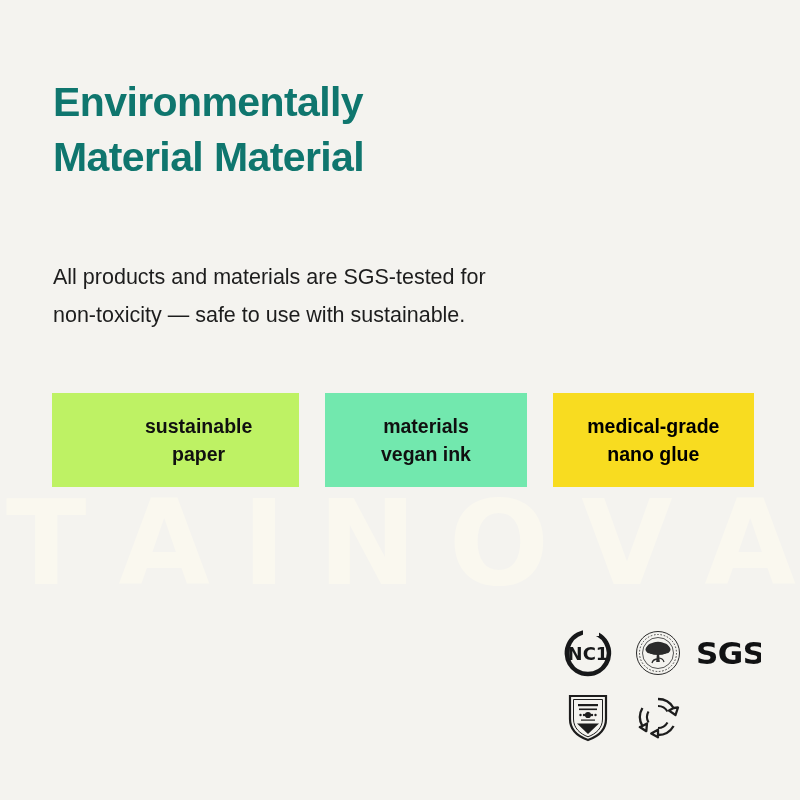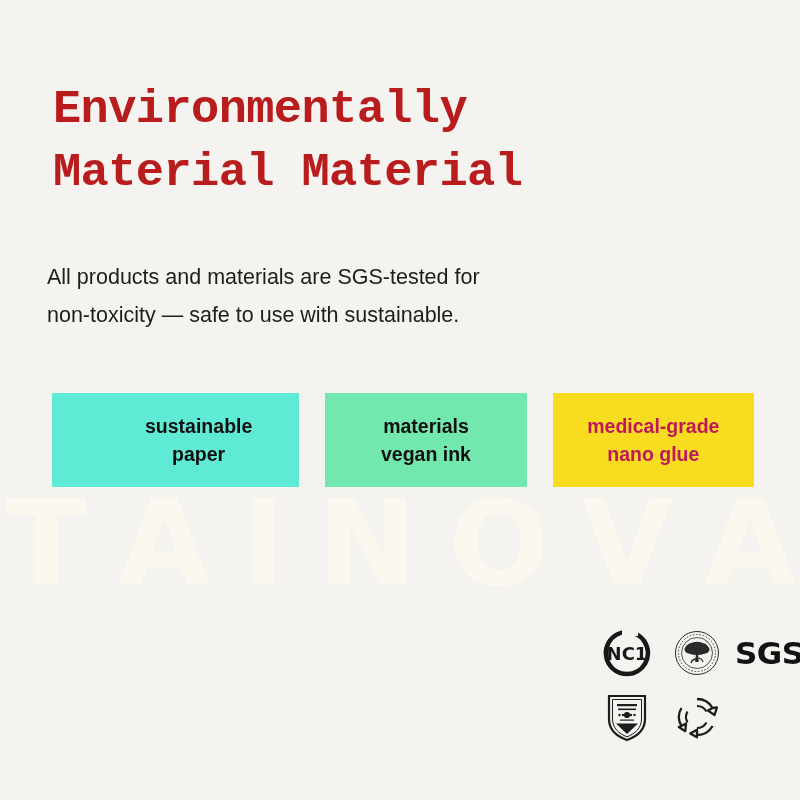--- a/index.html
+++ b/index.html
@@ -44,34 +44,34 @@
     z-index: 0;
   }
   .watermark span { display: block; }
 
   
   .headline {
     position: absolute;
     left: 53px;
     top: 48px;
     width: 560px;
-    font-family: Liberation Mono, monospace;
+    font-family: Liberation Sans, sans-serif;
     font-weight: bold;
-    font-size: 47px;
+    font-size: 41px;
     line-height: 1.33;
     letter-spacing: -0.6px;
-    color: #b91c1c;
+    color: #0f766e;
     z-index: 2;
   }
   .headline .line { display: block; white-space: nowrap; }
 
   
   .subtitle {
     position: absolute;
-    left: 47px;
+    left: 53px;
     top: 236px;
     width: 600px;
     font-family: "Liberation Sans", sans-serif;
     font-weight: normal;
     font-size: 21.5px;
     line-height: 1.78;
     color: #1d1d1d;
     z-index: 2;
   }
   .subtitle .line { display: block; white-space: nowrap; }
@@ -99,21 +99,21 @@
     font-size: 19.5px;
     line-height: 1.15;
     color: #101010;
     text-align: center;
   }
   .tag .tl { display: block; white-space: nowrap; }
 
   
   .certs {
     position: absolute;
-    left: 594px;
+    left: 555px;
     top: 622px;
     width: 206px;
     height: 126px;
     display: grid;
     grid-template-columns: repeat(3, 1fr);
     grid-template-rows: repeat(2, 1fr);
     column-gap: 4px;
     row-gap: 2px;
     z-index: 2;
   }
@@ -143,29 +143,29 @@
     <span class="line">Environmentally</span>
     <span class="line">Material Material</span>
   </h1>
 
   <p class="subtitle">
     <span class="line">All products and materials are SGS-tested for</span>
     <span class="line">non-toxicity — safe to use with sustainable.</span>
   </p>
 
   <div class="tag-row">
-    <div class="tag" id="tag0" style="background: #5eead4; color: rgb(16, 16, 16); padding-left: 46px;">
+    <div class="tag" id="tag0" style="background: #bef264; color: rgb(16, 16, 16); padding-left: 46px;">
       <span class="tl">sustainable</span>
       <span class="tl">paper</span>
     </div>
     <div class="tag" id="tag1" style="background: rgb(114, 232, 174); color: rgb(16, 16, 16);">
       <span class="tl">materials</span>
       <span class="tl">vegan ink</span>
     </div>
-    <div class="tag" id="tag2" style="background: rgb(248, 220, 32); color: #be185d;">
+    <div class="tag" id="tag2" style="background: rgb(248, 220, 32); color: #000000;">
       <span class="tl">medical-grade</span>
       <span class="tl">nano glue</span>
     </div>
   </div>
 
   <div class="certs">
 
     <div class="cert">
       <svg width="50" height="50" viewBox="0 0 50 50">
         <path d="M25 4 A21 21 0 1 1 24.8 4" fill="none" stroke="#17181a" stroke-width="4.6" stroke-linecap="butt"></path>

